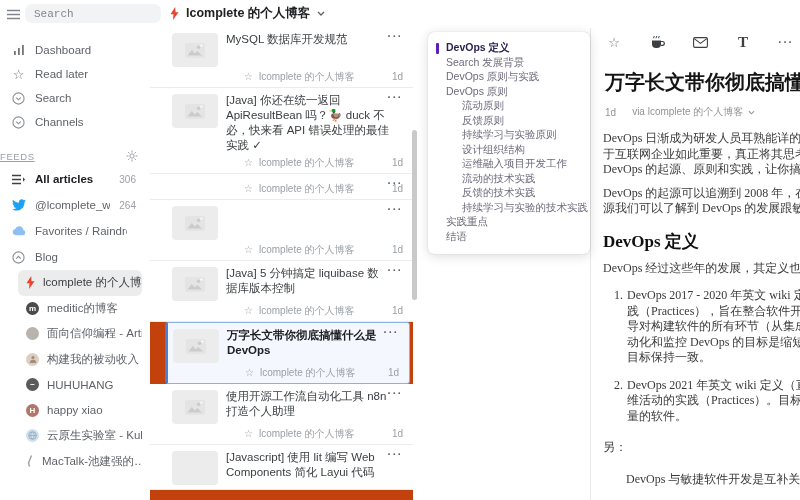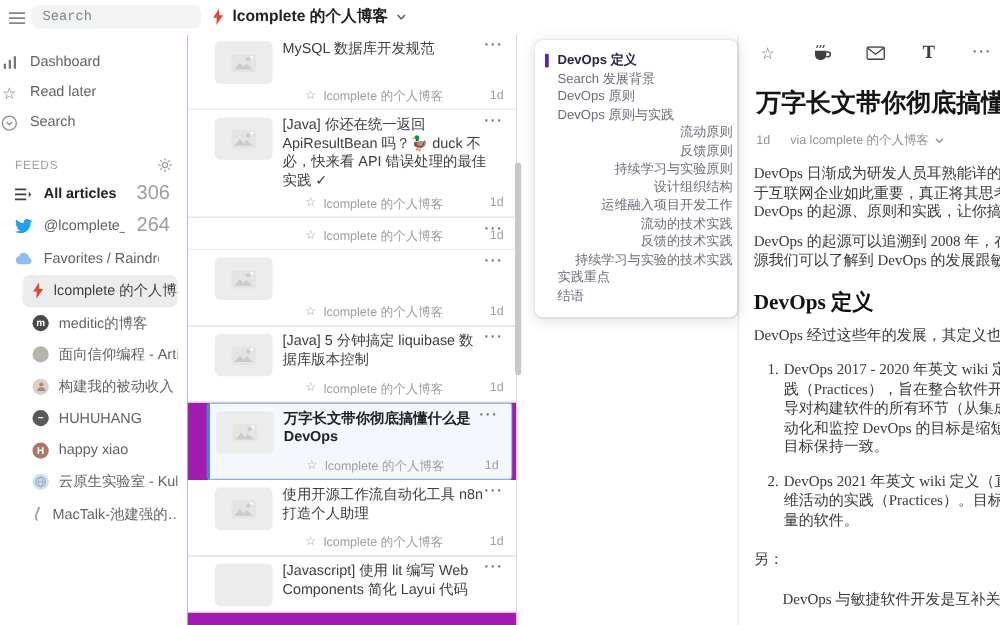--- a/index.html
+++ b/index.html
@@ -10,57 +10,57 @@
   .topbar{position:absolute;left:0;top:0;width:100%;height:28px;background:#fff;z-index:6;}
   .hamb{position:absolute;left:7px;top:9px;cursor:pointer;}
   .search{position:absolute;left:25px;top:4px;width:118px;height:19px;background:#f1f3f4;border:none;
     border-radius:7px;padding:0 9px;font-size:11px;color:#5f6368;outline:none;
     font-family:Liberation Mono, monospace;}
   .search::placeholder{color:#80868b;}
   .feedhead{position:absolute;left:170px;top:5px;display:flex;align-items:center;gap:7px;cursor:pointer;}
   .feedhead .title{font-size:12.5px;font-weight:bold;color:#202124;}
   
   .sidebar{position:absolute;left:0;top:38px;width:148px;z-index:2;}
-  .srow{height:24px;display:flex;align-items:center;gap:9px;font-size:11.5px;color:#5f6368;cursor:pointer;}
+  .srow{height:24px;display:flex;align-items:center;gap:9px;padding-left:11px;font-size:11.5px;color:#5f6368;cursor:pointer;}
   .srow .ic{width:15px;}
-  .feeds-label{height:20px;margin-top:12px;display:flex;align-items:center;padding-left:12px;
-    font-size:9.5px;letter-spacing:.6px;color:#9aa0a6;}
+  .feeds-label{height:20px;margin-top:12px;display:flex;align-items:center;padding-left:0;
+    font-size:9.5px;letter-spacing:.6px;color:#9aa0a6;text-decoration:underline;}
   .feeds-label .ic{margin-left:auto;margin-right:10px;cursor:pointer;}
   .frow{height:26px;display:flex;align-items:center;gap:9px;padding-left:11px;font-size:11.5px;color:#5f6368;cursor:pointer;}
   .frow .ic{width:15px;}
   .frow.emph{color:#202124;font-weight:bold;}
-  .count{margin-left:auto;padding-right:12px;font-size:16px;color:#9aa0a6;font-weight:normal;}
+  .count{margin-left:auto;padding-right:12px;font-size:10px;color:#9aa0a6;font-weight:normal;}
   .brow{height:25.5px;display:flex;align-items:center;gap:8px;margin:0 6px 0 18px;padding-left:8px;
     border-radius:6px;font-size:11.5px;color:#5f6368;cursor:pointer;}
   .brow.sel{background:#ececec;color:#3c4043;}
   .slabel{white-space:nowrap;overflow:hidden;min-width:0;}
   .av{width:13px;height:13px;border-radius:50%;display:flex;align-items:center;justify-content:center;
     font-size:8px;font-weight:bold;color:#fff;}
   
-  .listcol{position:absolute;left:150px;top:28px;width:263px;height:472px;overflow:hidden;background:#a21caf;z-index:2;}
+  .listcol{position:absolute;left:150px;top:28px;width:263px;height:472px;overflow:hidden;background:#c2410c;z-index:2;}
   .card{position:relative;padding:5px 10px 4px 22px;border-bottom:1px solid #ececec;cursor:pointer;background:#fff;}
   .card:first-child{margin-top:-1px;}
   .crow{display:flex;gap:8px;}
   .thumb{width:46px;height:34px;border-radius:4px;background:#ececec;flex:none;display:flex;
     align-items:center;justify-content:center;margin-top:1px;}
   .ctitle{flex:1;font-size:11.5px;line-height:15px;color:#3c4043;padding-right:14px;min-width:0;}
   .cfoot{display:flex;align-items:center;gap:6px;margin-left:72px;margin-top:3px;font-size:10px;color:#9aa0a6;height:13px;}
   .cfoot .fstar{font-size:10px;color:#9aa0a6;cursor:pointer;}
   .cfoot .time{margin-left:auto;}
   .more{position:absolute;top:4px;right:10px;font-size:11px;color:#9aa0a6;letter-spacing:1px;cursor:pointer;line-height:11px;}
   .card.sel{background:#f4f8fe;border:1px solid #8cb0e8;border-left:3px solid #4a7fd6;border-radius:3px;
     margin-left:15px;margin-right:3px;padding-left:5px;}
   .card.sel .ctitle{font-weight:bold;color:#202124;}
   .scrollthumb{position:absolute;left:412px;top:130px;width:5px;height:170px;background:#c9c9c9;border-radius:3px;z-index:4;}
   
   .toc{position:absolute;left:428px;top:32px;width:158px;background:#fff;border-radius:6px;
     box-shadow:0 2px 12px rgba(0,0,0,.14),0 0 1px rgba(0,0,0,.25);padding:9px 4px 10px 0;z-index:10;}
   .trow{position:relative;height:14.5px;display:flex;align-items:center;padding-left:18px;
     font-size:10.5px;color:#6f6a7c;cursor:pointer;white-space:nowrap;}
-  .trow.lv1{padding-left:34px;justify-content:flex-end;}
+  .trow.lv1{padding-left:34px;}
   .trow.act{color:#2c2350;font-weight:bold;}
   .trow.act::before{content:"";position:absolute;left:8px;top:2px;width:2.5px;height:11px;background:#5b21b6;border-radius:1px;}
   
   .reader{position:absolute;left:590px;top:0;width:210px;height:500px;border-left:1px solid #e8e8e8;background:#fff;overflow:hidden;z-index:2;}
   .rtools{display:flex;gap:27px;margin:34px 0 0 15px;align-items:center;height:16px;}
   .rtool{color:#3c4043;width:16px;height:16px;display:inline-flex;align-items:center;justify-content:center;
     font-size:14px;cursor:pointer;}
   .tser{font-family:"Liberation Serif","DejaVu Serif",serif;font-size:15px;font-weight:bold;color:#3c4043;}
   .dots{letter-spacing:1.5px;font-weight:bold;color:#5f6368;font-size:11px;}
   .rtitle{margin:19px 0 0 14px;font-size:20px;font-weight:bold;color:#151515;white-space:nowrap;}
@@ -127,20 +127,29 @@
         </div>
         <div class="srow">
           <span class="ic">
             <svg width="13" height="13" viewBox="0 0 14 14">
               <circle cx="7" cy="7" r="6" fill="none" stroke="#8a8f94" stroke-width="1.2"></circle>
               <path d="M4.6 6l2.4 2.4L9.4 6" fill="none" stroke="#8a8f94" stroke-width="1.2"></path>
             </svg>
           </span>
           <span class="slabel">Search</span>
         </div>
+        <div class="srow">
+          <span class="ic">
+            <svg width="13" height="13" viewBox="0 0 14 14">
+              <circle cx="7" cy="7" r="6" fill="none" stroke="#8a8f94" stroke-width="1.2"></circle>
+              <path d="M4.6 6l2.4 2.4L9.4 6" fill="none" stroke="#8a8f94" stroke-width="1.2"></path>
+            </svg>
+          </span>
+          <span class="slabel">Channels</span>
+        </div>
       </div>
     <div class="feeds-label">
       <span>FEEDS</span>
       <span class="ic">
         <svg width="12" height="12" viewBox="0 0 12 12">
             <g stroke="#9aa0a6" fill="none" stroke-width="1">
               <circle cx="6" cy="6" r="2.1"></circle>
               <path d="M6 .5v2M6 9.5v2M.5 6h2M9.5 6h2M2.1 2.1l1.4 1.4M8.5 8.5l1.4 1.4M9.9 2.1 8.5 3.5M3.5 8.5 2.1 9.9"></path>
             </g>
           </svg>
@@ -170,20 +179,30 @@
         </div>
         <div class="frow">
           <span class="ic">
             <svg width="14" height="10" viewBox="0 0 14 10">
               <path fill="#8fbef2" d="M11.3 4.1A4.2 4.2 0 0 0 3.2 3 3.2 3.2 0 0 0 3.5 9.3h7.3a2.65 2.65 0 0 0 .5-5.2z"></path>
             </svg>
           </span>
           <span class="slabel">Favorites / Raindrop.io</span>
           <span class="count"></span>
         </div>
+        <div class="frow">
+          <span class="ic">
+            <svg width="13" height="13" viewBox="0 0 14 14">
+              <circle cx="7" cy="7" r="6" fill="none" stroke="#8a8f94" stroke-width="1.2"></circle>
+              <path d="M4.6 8.2 7 5.8l2.4 2.4" fill="none" stroke="#8a8f94" stroke-width="1.2"></path>
+            </svg>
+          </span>
+          <span class="slabel">Blog</span>
+          <span class="count"></span>
+        </div>
       </div>
     <div id="sb-blog">
         <div class="brow sel">
           <span class="ic">
             <svg width="9" height="13" viewBox="0 0 9 13">
               <path d="M5.2 0 .5 7.2h3L3 13l5.5-7.8h-3z" fill="#e8432d"></path>
             </svg>
           </span>
           <span class="slabel">lcomplete 的个人博客</span>
         </div>
@@ -392,24 +411,24 @@
 
   <div class="toc">
     <div id="toc-list">
         <div class="trow lv0 act">
           <span>DevOps 定义</span>
         </div>
         <div class="trow lv0">
           <span>Search 发展背景</span>
         </div>
         <div class="trow lv0">
+          <span>DevOps 原则与实践</span>
+        </div>
+        <div class="trow lv0">
           <span>DevOps 原则</span>
-        </div>
-        <div class="trow lv0">
-          <span>DevOps 原则与实践</span>
         </div>
         <div class="trow lv1">
           <span>流动原则</span>
         </div>
         <div class="trow lv1">
           <span>反馈原则</span>
         </div>
         <div class="trow lv1">
           <span>持续学习与实验原则</span>
         </div>

